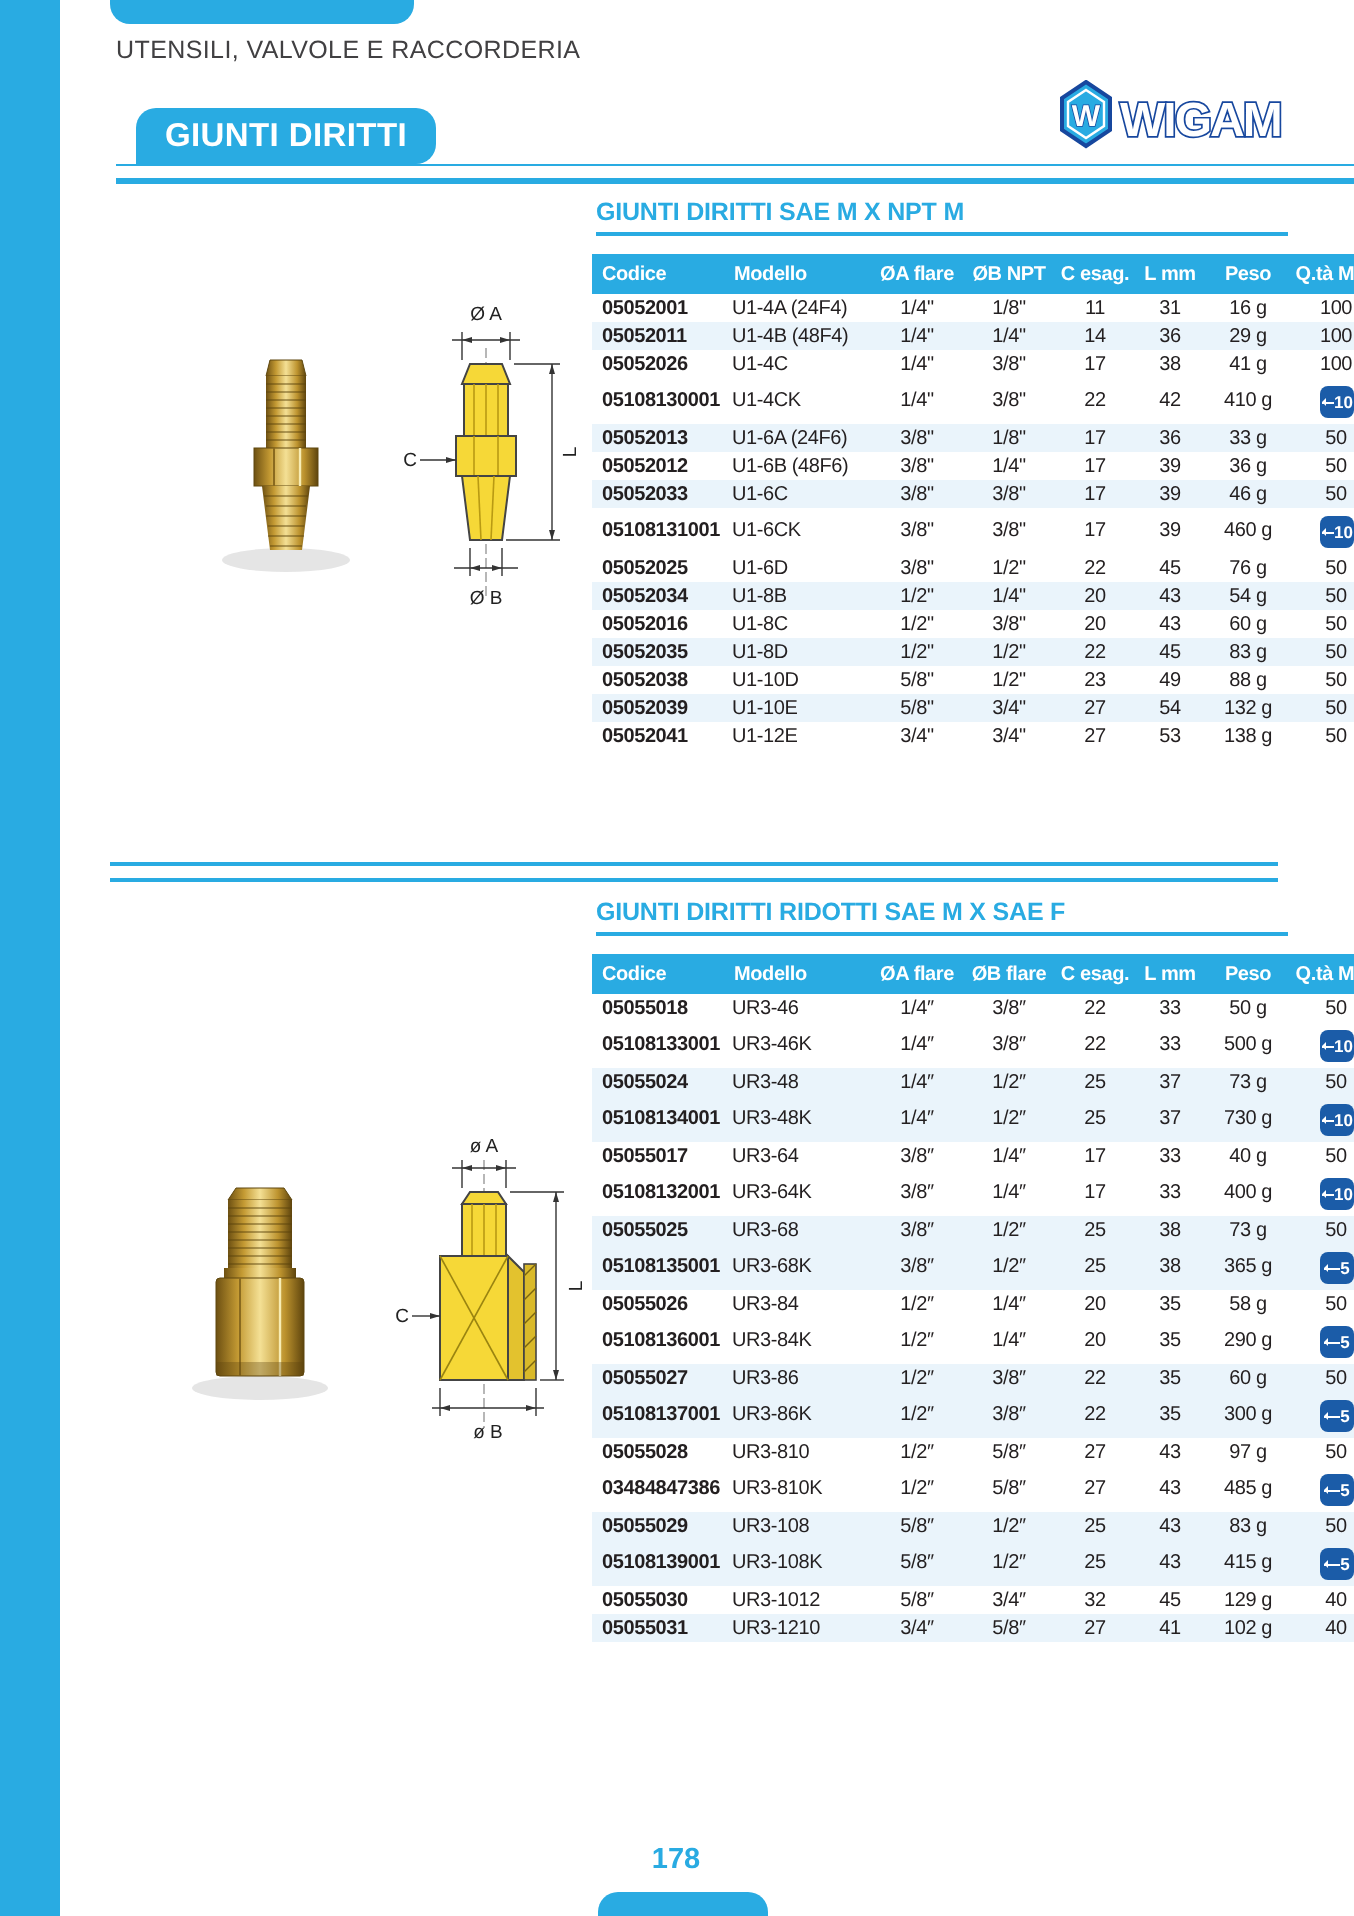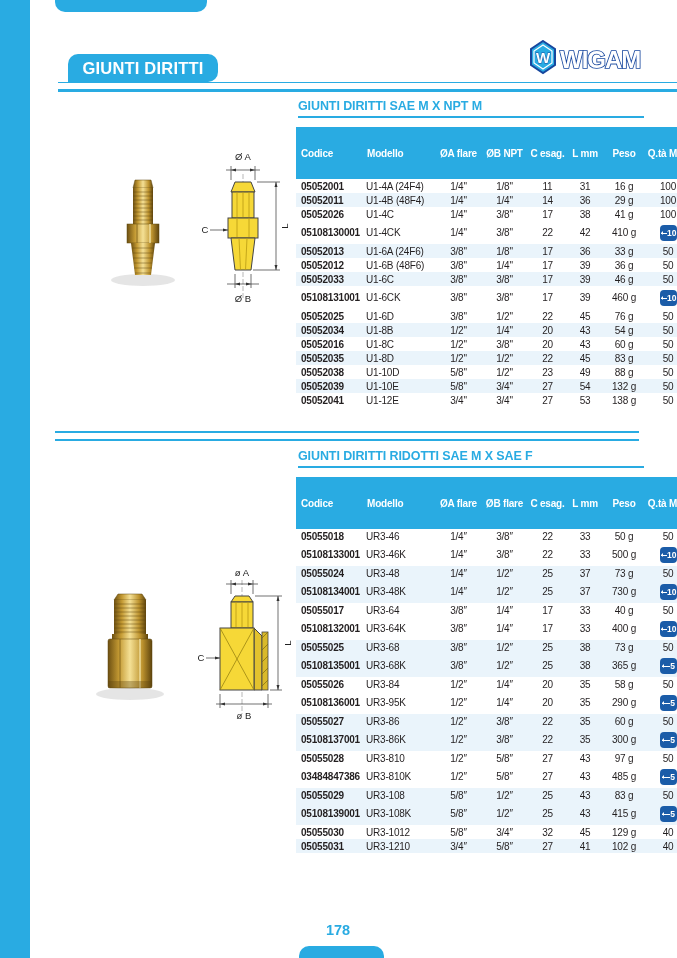--- a/index.html
+++ b/index.html
@@ -17,21 +17,21 @@
   .brand{position:absolute;left:526px;top:40px;}
   .sec-title{position:absolute;font-size:12.5px;font-weight:bold;color:#29ABE2;letter-spacing:-.1px;
              width:346px;border-bottom:2px solid #29ABE2;padding-bottom:3px;}
   .t1title{left:298px;top:99px;}
   .t2title{left:298px;top:449px;}
   table.parts{position:absolute;border-collapse:collapse;table-layout:fixed;width:371px;
               font-size:10px;letter-spacing:-.2px;}
   .tbl1{left:296px;top:127px;}
   .tbl2{left:296px;top:477px;}
   table.parts th{background:#29ABE2;color:#fff;font-weight:bold;font-size:10px;height:20px;
-                 padding:16px 1px;white-space:nowrap;text-align:center;}
+                 padding:0 1px;white-space:nowrap;text-align:center;}
   table.parts th.c0,table.parts th.c1{text-align:left;padding-left:5px;}
   table.parts td{height:14px;padding:0 1px;text-align:center;white-space:nowrap;}
   table.parts td.c0{text-align:left;font-weight:bold;padding-left:5px;}
   table.parts td.c1{text-align:left;padding-left:4px;}
   .c0{width:60px;} .c1{width:68px;} .c2{width:43px;} .c3{width:45px;}
   .c4{width:37px;} .c5{width:34px;} .c6{width:40px;} .c7{width:44px;}
   tr.shaded{background:#EAF4FB;}
   tr.tall td{height:23px;}
   .qbadge{display:inline-flex;flex-direction:row;align-items:center;justify-content:center;
           width:17px;height:16px;background:#1B5CA8;border-radius:4px;vertical-align:middle;}
@@ -53,20 +53,21 @@
   svg text{font-family:"Liberation Sans",sans-serif;}
 </style>
 </head>
 <body>
 
 <div class="page">
 
   <div class="left-bar"></div>
   <div class="top-tab"></div>
 
+  <div class="category">UTENSILI, VALVOLE E RACCORDERIA</div>
 
   <div class="brand">
     <svg width="142" height="40" viewBox="0 0 142 40">
       <polygon points="17,1 29,9 29,25 17,33 5,25 5,9" fill="#29ABE2" stroke="#17479E" stroke-width="2"></polygon>
       <polygon points="17,5 26,11 26,23 17,29 8,23 8,11" fill="none" stroke="#ffffff" stroke-width="1.2"></polygon>
       <text x="17" y="23" text-anchor="middle" font-size="15" font-weight="bold" fill="#ffffff" stroke="#17479E" stroke-width="0.8" paint-order="stroke">W</text>
       <text x="34" y="28" font-size="24" font-weight="bold" fill="#ffffff" stroke="#17479E" stroke-width="1.7" paint-order="stroke" letter-spacing="-1">WIGAM</text>
     </svg>
   </div>
 
@@ -530,21 +531,21 @@
           <td class="c1">UR3-84</td>
           <td class="c2">1/2″</td>
           <td class="c3">1/4″</td>
           <td class="c4">20</td>
           <td class="c5">35</td>
           <td class="c6">58 g</td>
           <td class="c7">50</td>
         </tr>
         <tr class="tall">
           <td class="c0">05108136001</td>
-          <td class="c1">UR3-95K</td>
+          <td class="c1">UR3-84K</td>
           <td class="c2">1/2″</td>
           <td class="c3">1/4″</td>
           <td class="c4">20</td>
           <td class="c5">35</td>
           <td class="c6">290 g</td>
           <td class="c7"><span class="qbadge">
               <span class="qarrow"></span>
               <span class="qnum">5</span>
             </span></td>
         </tr>

